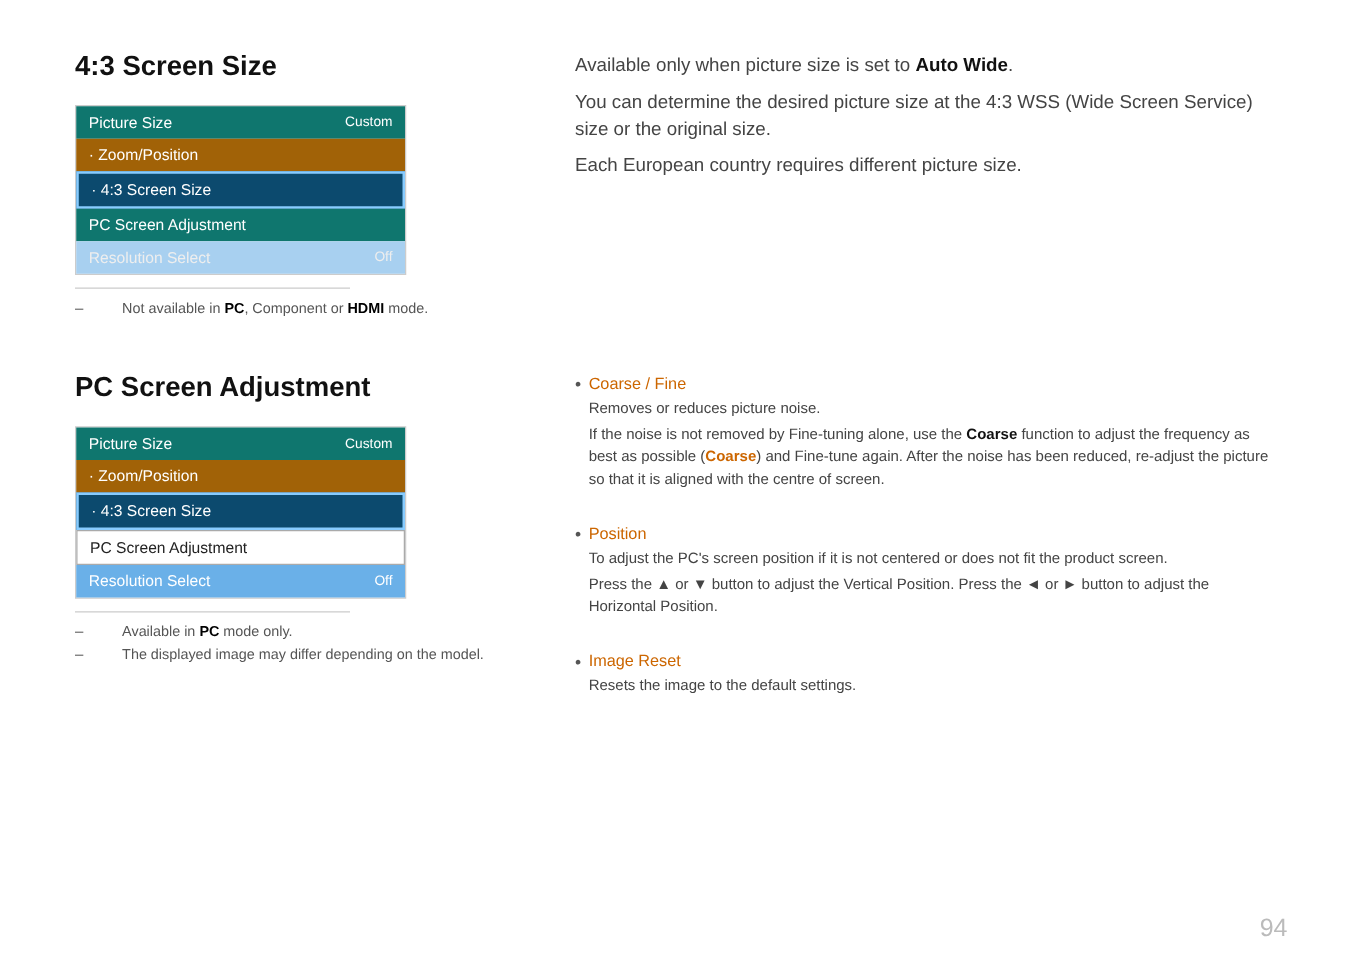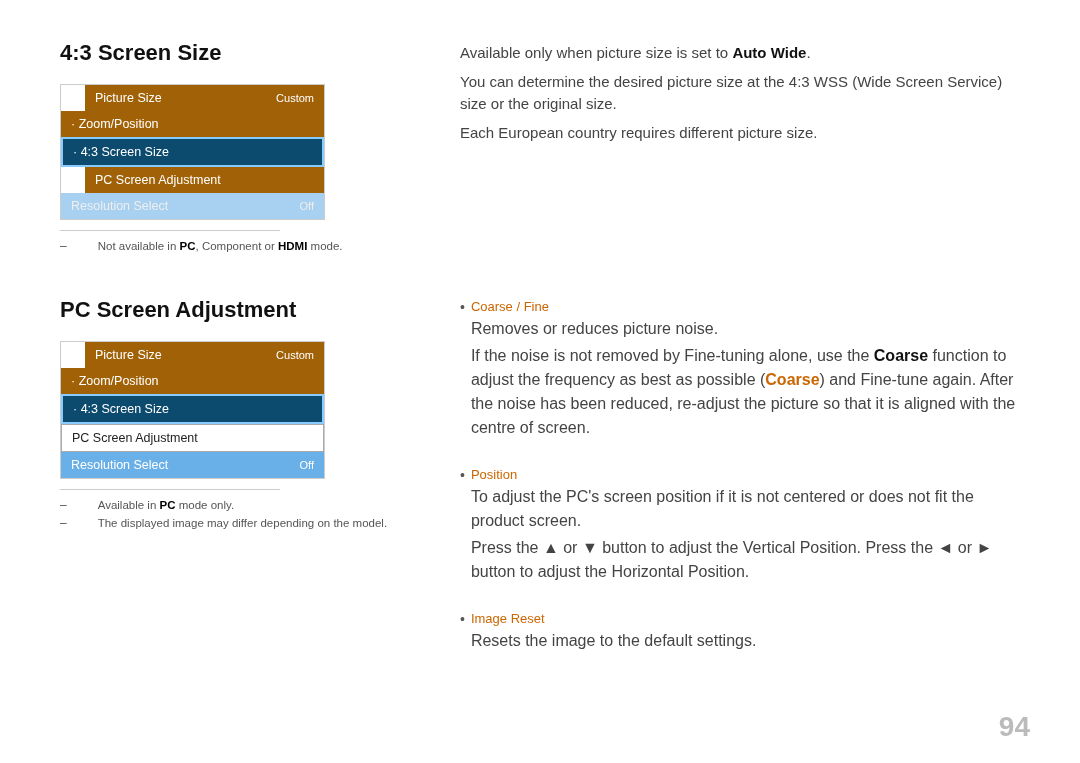--- a/index.html
+++ b/index.html
@@ -50,22 +50,21 @@
     .menu-item {
       display: flex;
       align-items: center;
       justify-content: space-between;
       padding: 6px 10px;
       font-size: 12.5px;
       color: #fff;
     }
 
     .menu-item.dark-blue {
-      background-color: #a16207;
-      margin-left: 24px;
+      background-color: #0f766e;
     }
 
     .menu-item.medium-blue {
       background-color: #a16207;
     }
 
     .menu-item.selected-highlight {
       background-color: #0c4a6e;
       border: 2px solid #88ccff;
     }
@@ -133,21 +132,21 @@
     .bullet-block {
       margin-bottom: 14px;
     }
     .bullet-block .bullet-title {
       color: #cc6600;
       font-weight: normal;
       font-size: 13px;
       margin-bottom: 3px;
     }
     .bullet-block .bullet-text {
-      font-size: 16px;
+      font-size: 12px;
       color: #444;
       line-height: 1.5;
       margin-bottom: 3px;
     }
     .bullet-block .bullet-text .bold-inline {
       font-weight: bold;
       color: #cc6600;
     }
     .bullet-block .bullet-text .bold-black {
       font-weight: bold;
@@ -161,25 +160,25 @@
     }
     .bullet-dot {
       color: #555;
       font-size: 14px;
       flex-shrink: 0;
       margin-top: 0px;
     }
 
     .page-number {
       position: absolute;
-      bottom: 20px;
+      bottom: 8px;
       right: 50px;
-      font-size: 28px;
+      font-size: 20px;
       color: #bbb;
-      font-weight: bold;
+      font-weight: normal;
     }
 
     .note-block {
       margin-top: 8px;
     }
     .note-block .note-line {
       display: flex;
       gap: 6px;
       align-items: baseline;
     }

